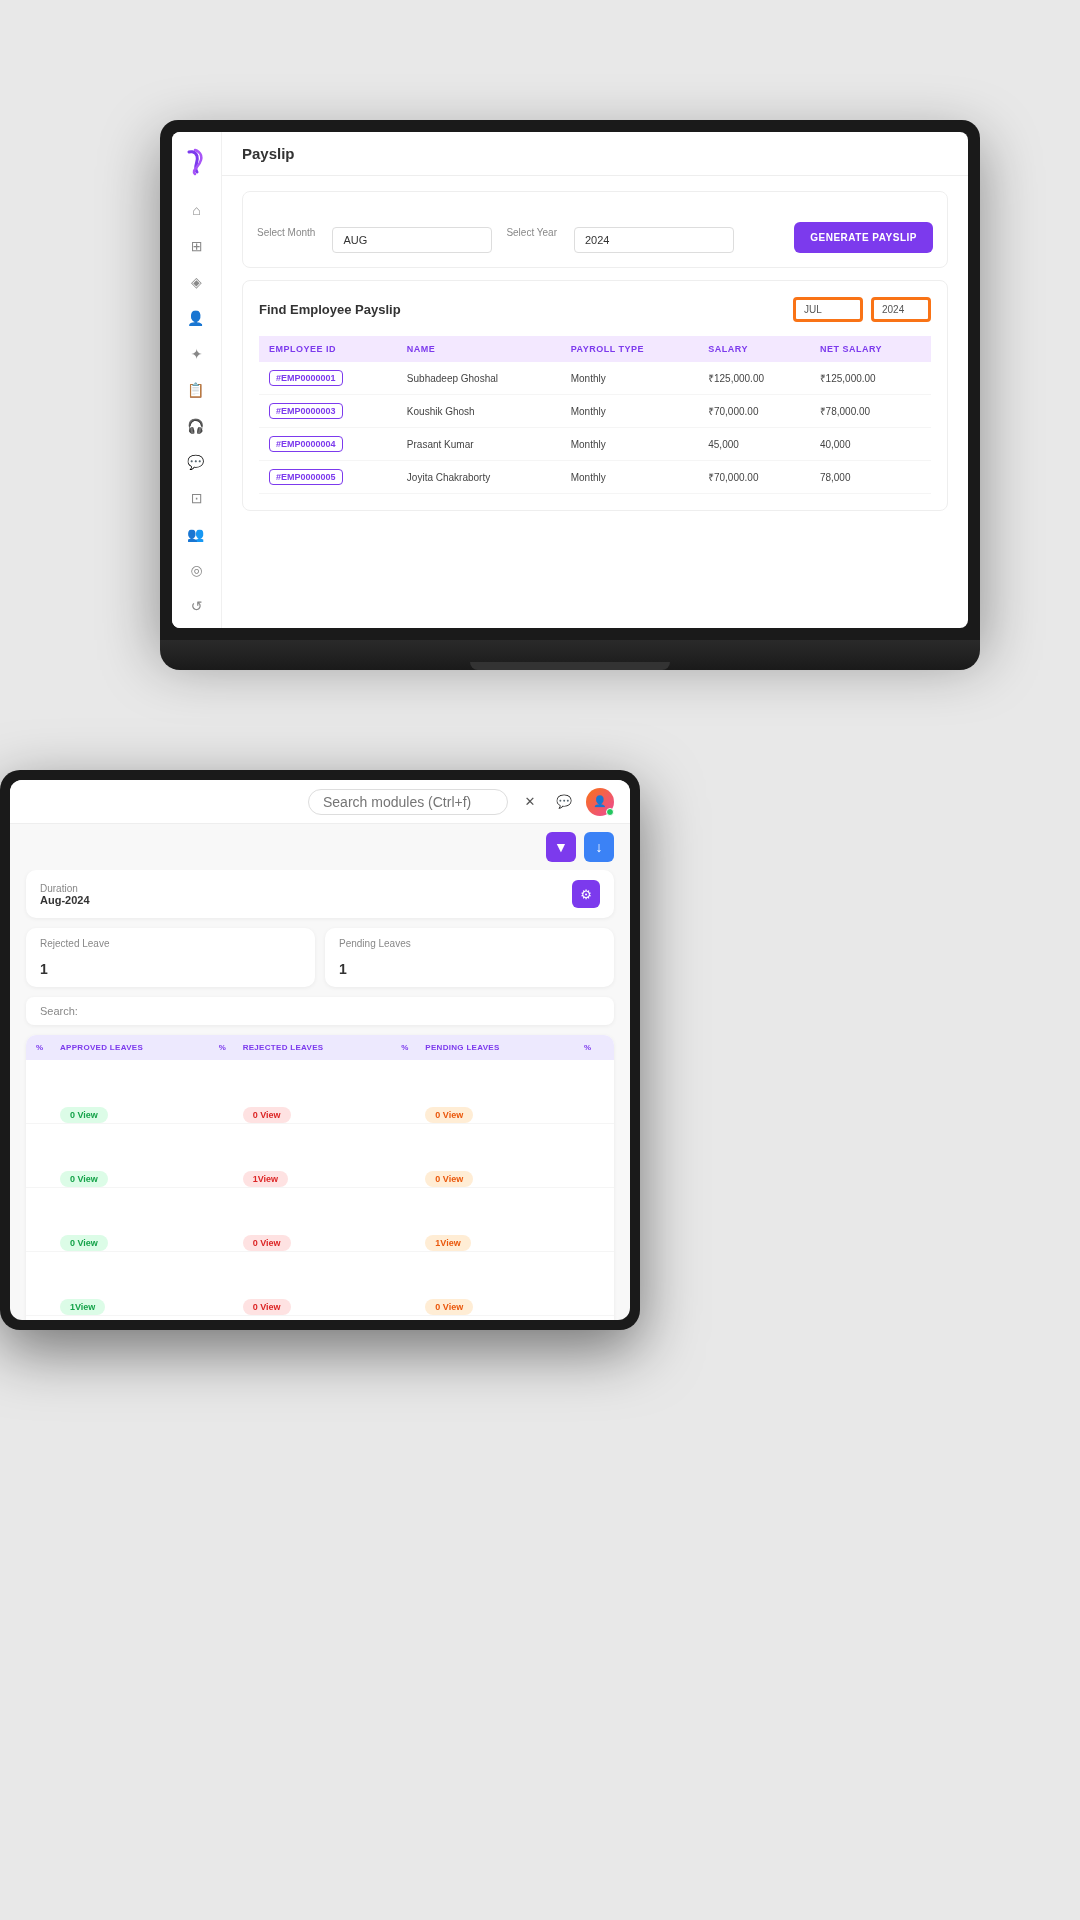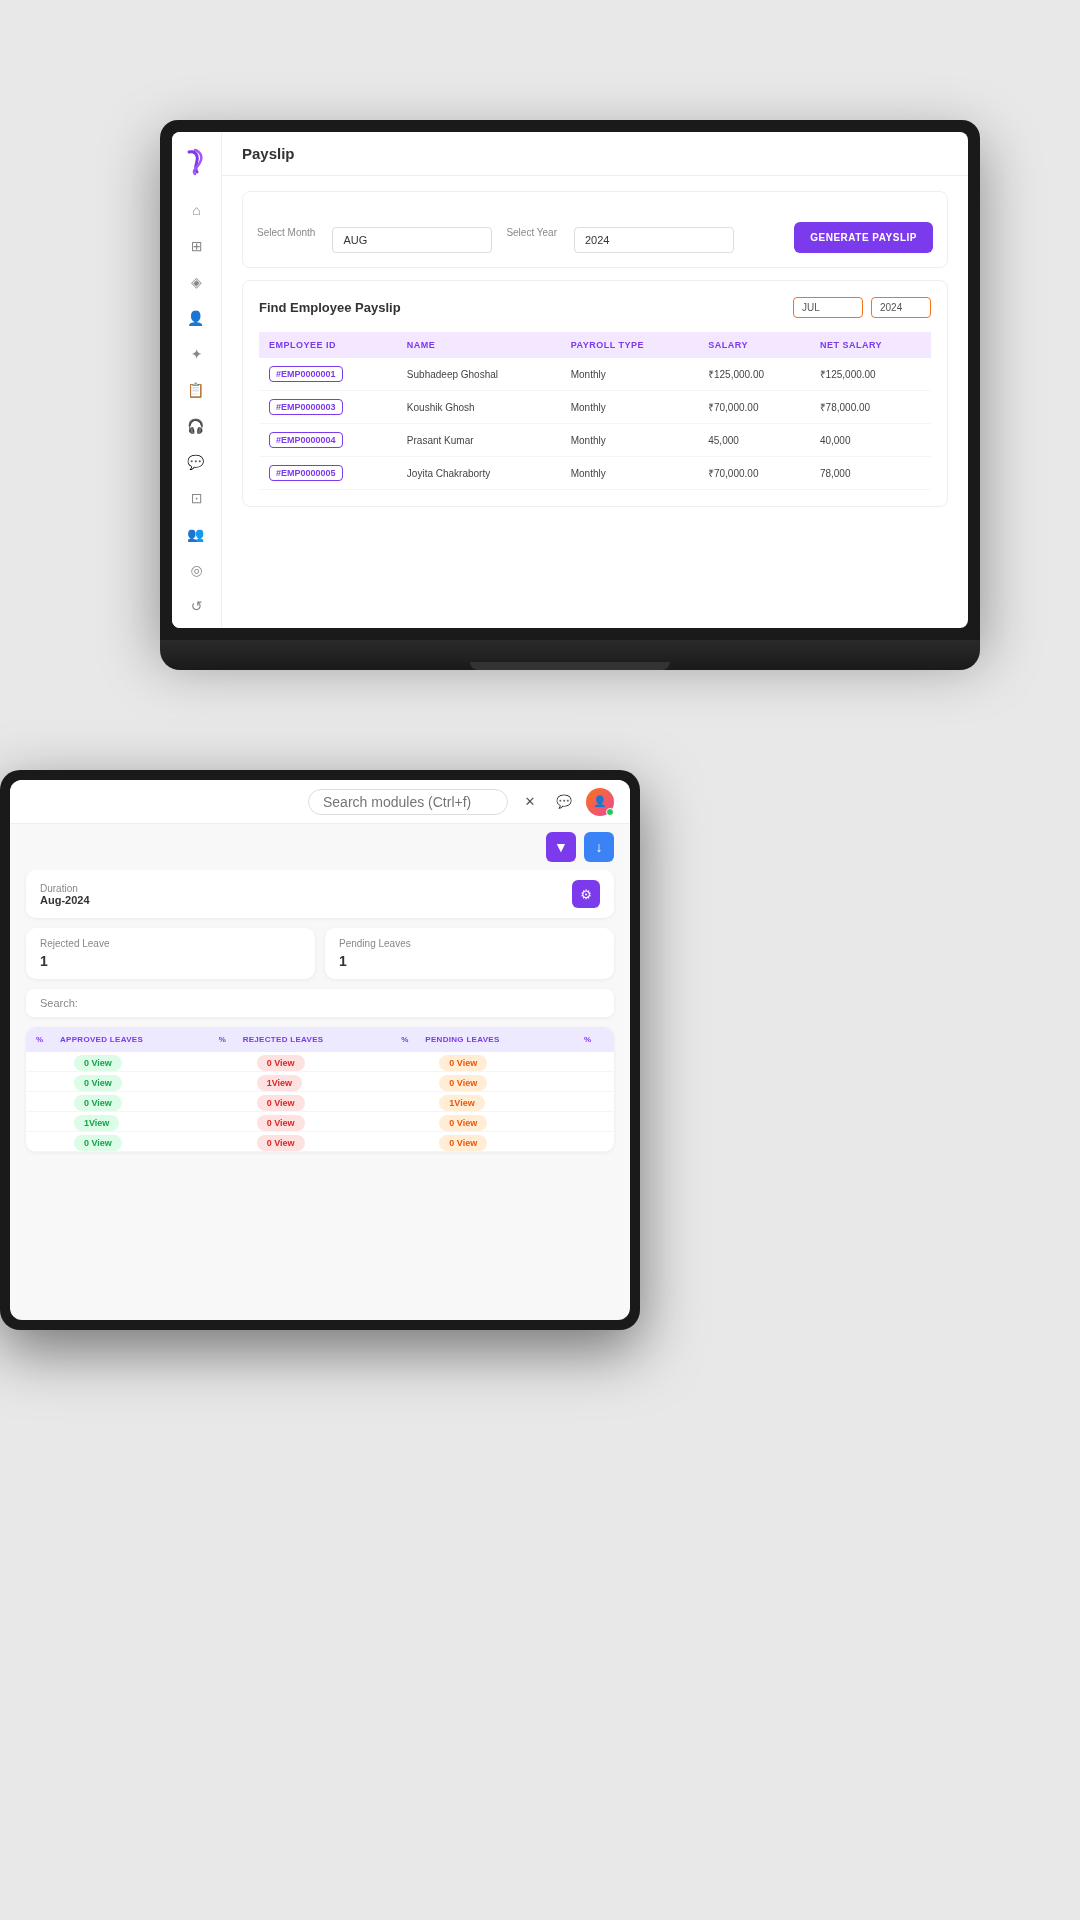--- a/index.html
+++ b/index.html
@@ -158,21 +158,21 @@
     .payslip-title {
       font-size: 13px;
       font-weight: 600;
       color: #333;
     }
     .month-filter {
       display: flex;
       gap: 8px;
     }
     .month-input {
-      border: 1px solid #f97316;
+      border: 3px solid #f97316;
       border-radius: 4px;
       padding: 4px 8px;
       font-size: 10px;
       color: #555;
       width: 70px;
     }
 
     .table-wrapper {
       overflow-x: auto;
     }
@@ -353,21 +353,21 @@
     .stat-card {
       flex: 1;
       background: white;
       border-radius: 10px;
       padding: 10px 14px;
       box-shadow: 0 1px 4px rgba(0,0,0,0.06);
     }
     .stat-title {
       font-size: 10px;
       color: #888;
-      margin-bottom: 4px;
+      margin-bottom: 12px;
     }
     .stat-value {
       font-size: 14px;
       font-weight: 600;
       color: #333;
     }
 
     .search-row {
       background: white;
       border-radius: 8px;
@@ -396,22 +396,23 @@
       color: #7c3aed;
       font-weight: 700;
       letter-spacing: 0.3px;
       text-transform: uppercase;
     }
     .leave-row {
       display: grid;
       grid-template-columns: 80px 1fr 1fr 1fr 1fr;
       padding: 0 10px;
       border-bottom: 1px solid #f5f5f5;
-      gap: 18px;
-      align-items: center;
+      gap: 4px;
+      align-items: center;
+      margin-top: 44px;
     }
     .view-badge {
       display: inline-block;
       padding: 3px 10px;
       border-radius: 12px;
       font-size: 9px;
       font-weight: 600;
       cursor: pointer;
     }
     .view-green { background: #dcfce7; color: #16a34a; }

